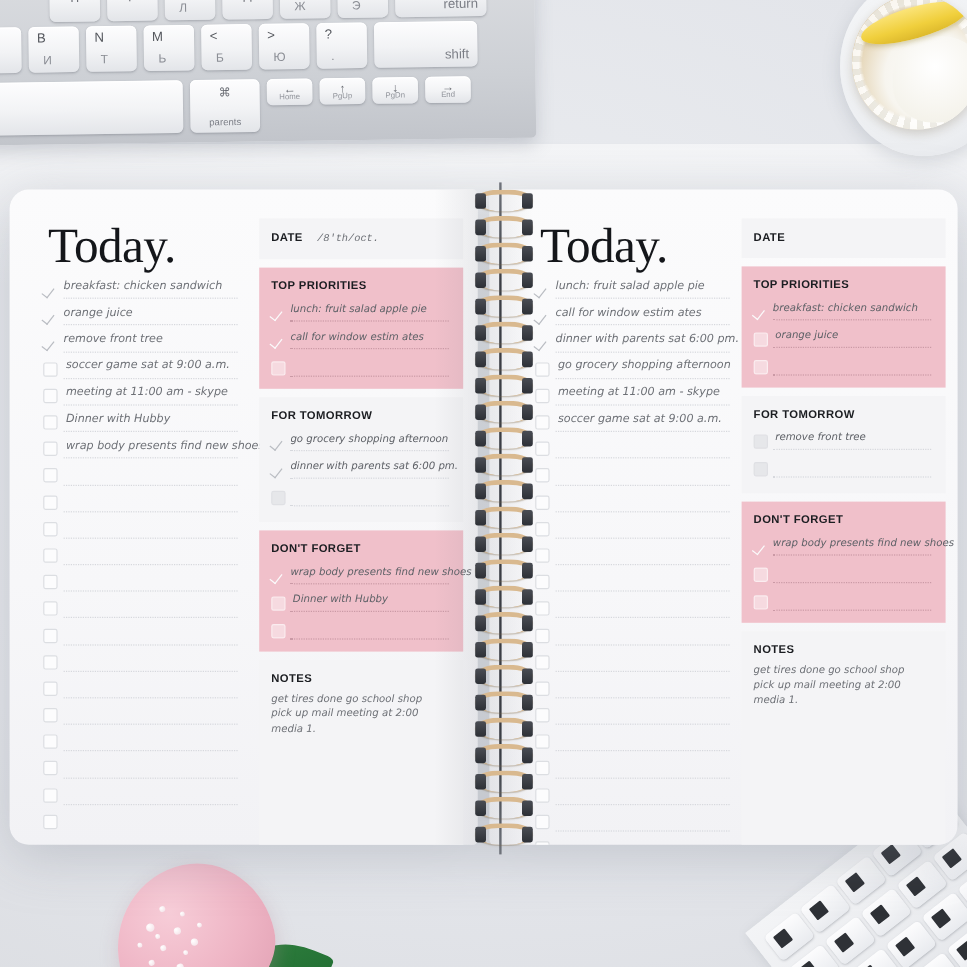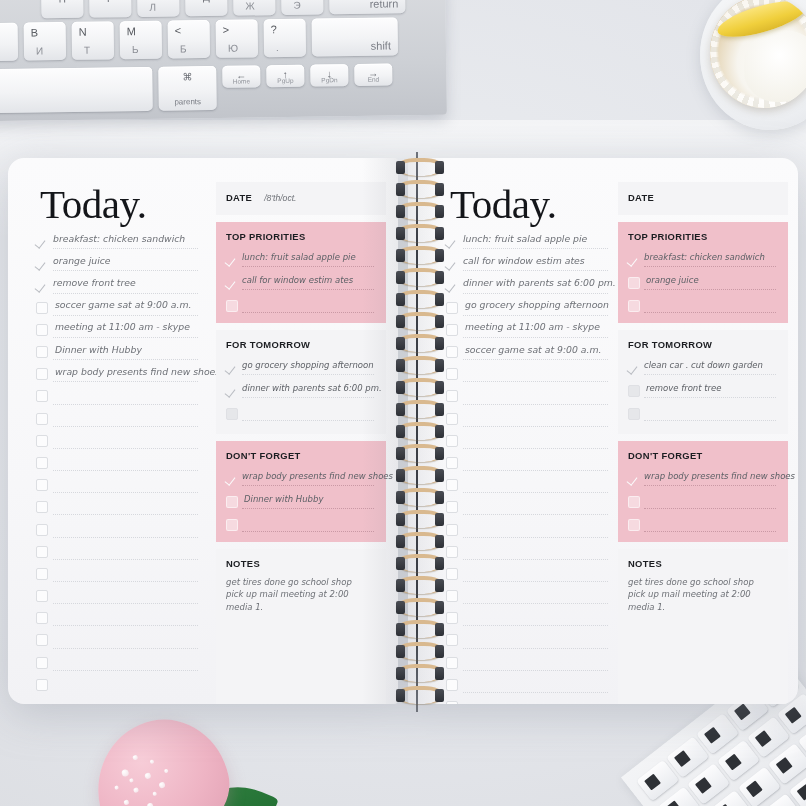--- a/index.html
+++ b/index.html
@@ -221,21 +221,21 @@
   .side-panel{position:absolute;width:170px;}
   .sp-block{position:relative;margin-bottom:7px;}
   .sp-plain{background:#f4f4f6;padding:9px 10px 9px 10px;}
   .sp-pink{background:#f0c0ca;padding:9px 10px 6px 10px;}
   .sp-head{
     font-size:9.4px;font-weight:700;color:#1b1d21;letter-spacing:.35px;margin-bottom:6px;
     font-family:"Liberation Sans",sans-serif;
   }
   .sp-date-row{display:flex;align-items:baseline;gap:12px;}
   .sp-date-val{
-    font-family:Liberation Sans, sans-serif;font-style:italic;font-size:8.6px;color:#6d7076;
+    font-family:Liberation Mono, monospace;font-style:italic;font-size:8.6px;color:#6d7076;
   }
   .sp-row{position:relative;height:23px;display:flex;align-items:center;}
   .sp-chk{
     flex:0 0 auto;width:10px;height:10px;border-radius:2px;margin-right:6px;
     background:rgba(255,255,255,.42);border:1px solid rgba(255,255,255,.5);
   }
   .sp-plain .sp-chk{background:#e6e7ea;border:1px solid #dfe0e4;}
   .sp-tick{flex:0 0 auto;width:13px;height:13px;margin-right:3px;position:relative;}
   .sp-tick::after{
     content:"";position:absolute;left:1px;top:3px;width:5px;height:9px;
@@ -704,25 +704,20 @@
               <span class="sp-dline"></span>
             </div>
             <div class="sp-row">
               <span class="sp-chk"></span>
               <span class="sp-text"></span>
               <span class="sp-dline"></span>
             </div>
           </div>
           <div class="sp-block sp-plain">
             <div class="sp-head">FOR TOMORROW</div>
-            <div class="sp-row">
-              <span class="sp-tick"></span>
-              <span class="sp-text">clean car . cut down garden</span>
-              <span class="sp-dline"></span>
-            </div>
             <div class="sp-row">
               <span class="sp-chk"></span>
               <span class="sp-text">remove front tree</span>
               <span class="sp-dline"></span>
             </div>
             <div class="sp-row">
               <span class="sp-chk"></span>
               <span class="sp-text"></span>
               <span class="sp-dline"></span>
             </div>

